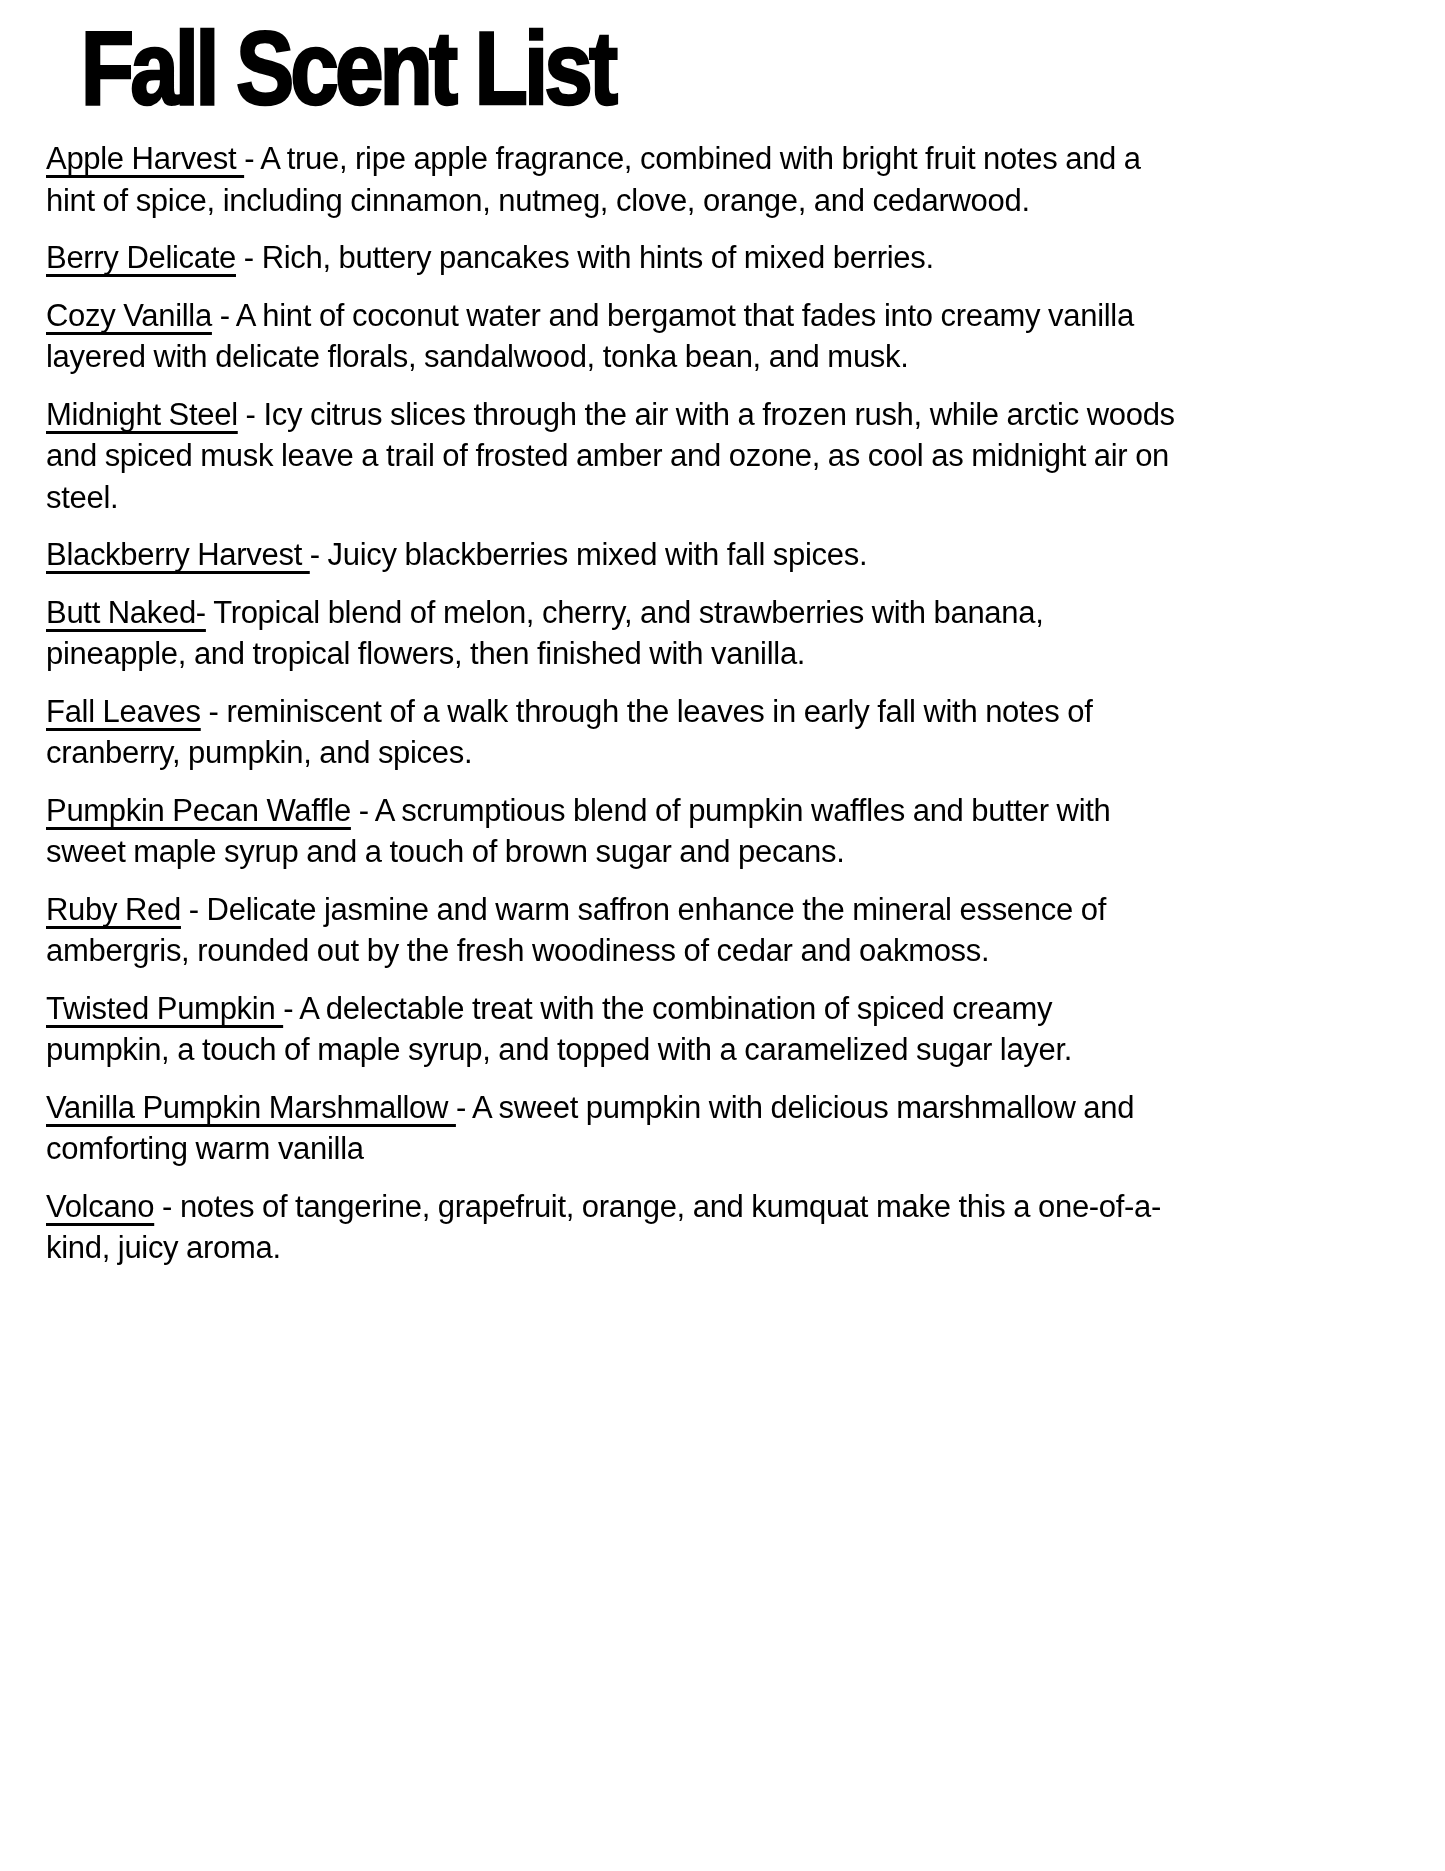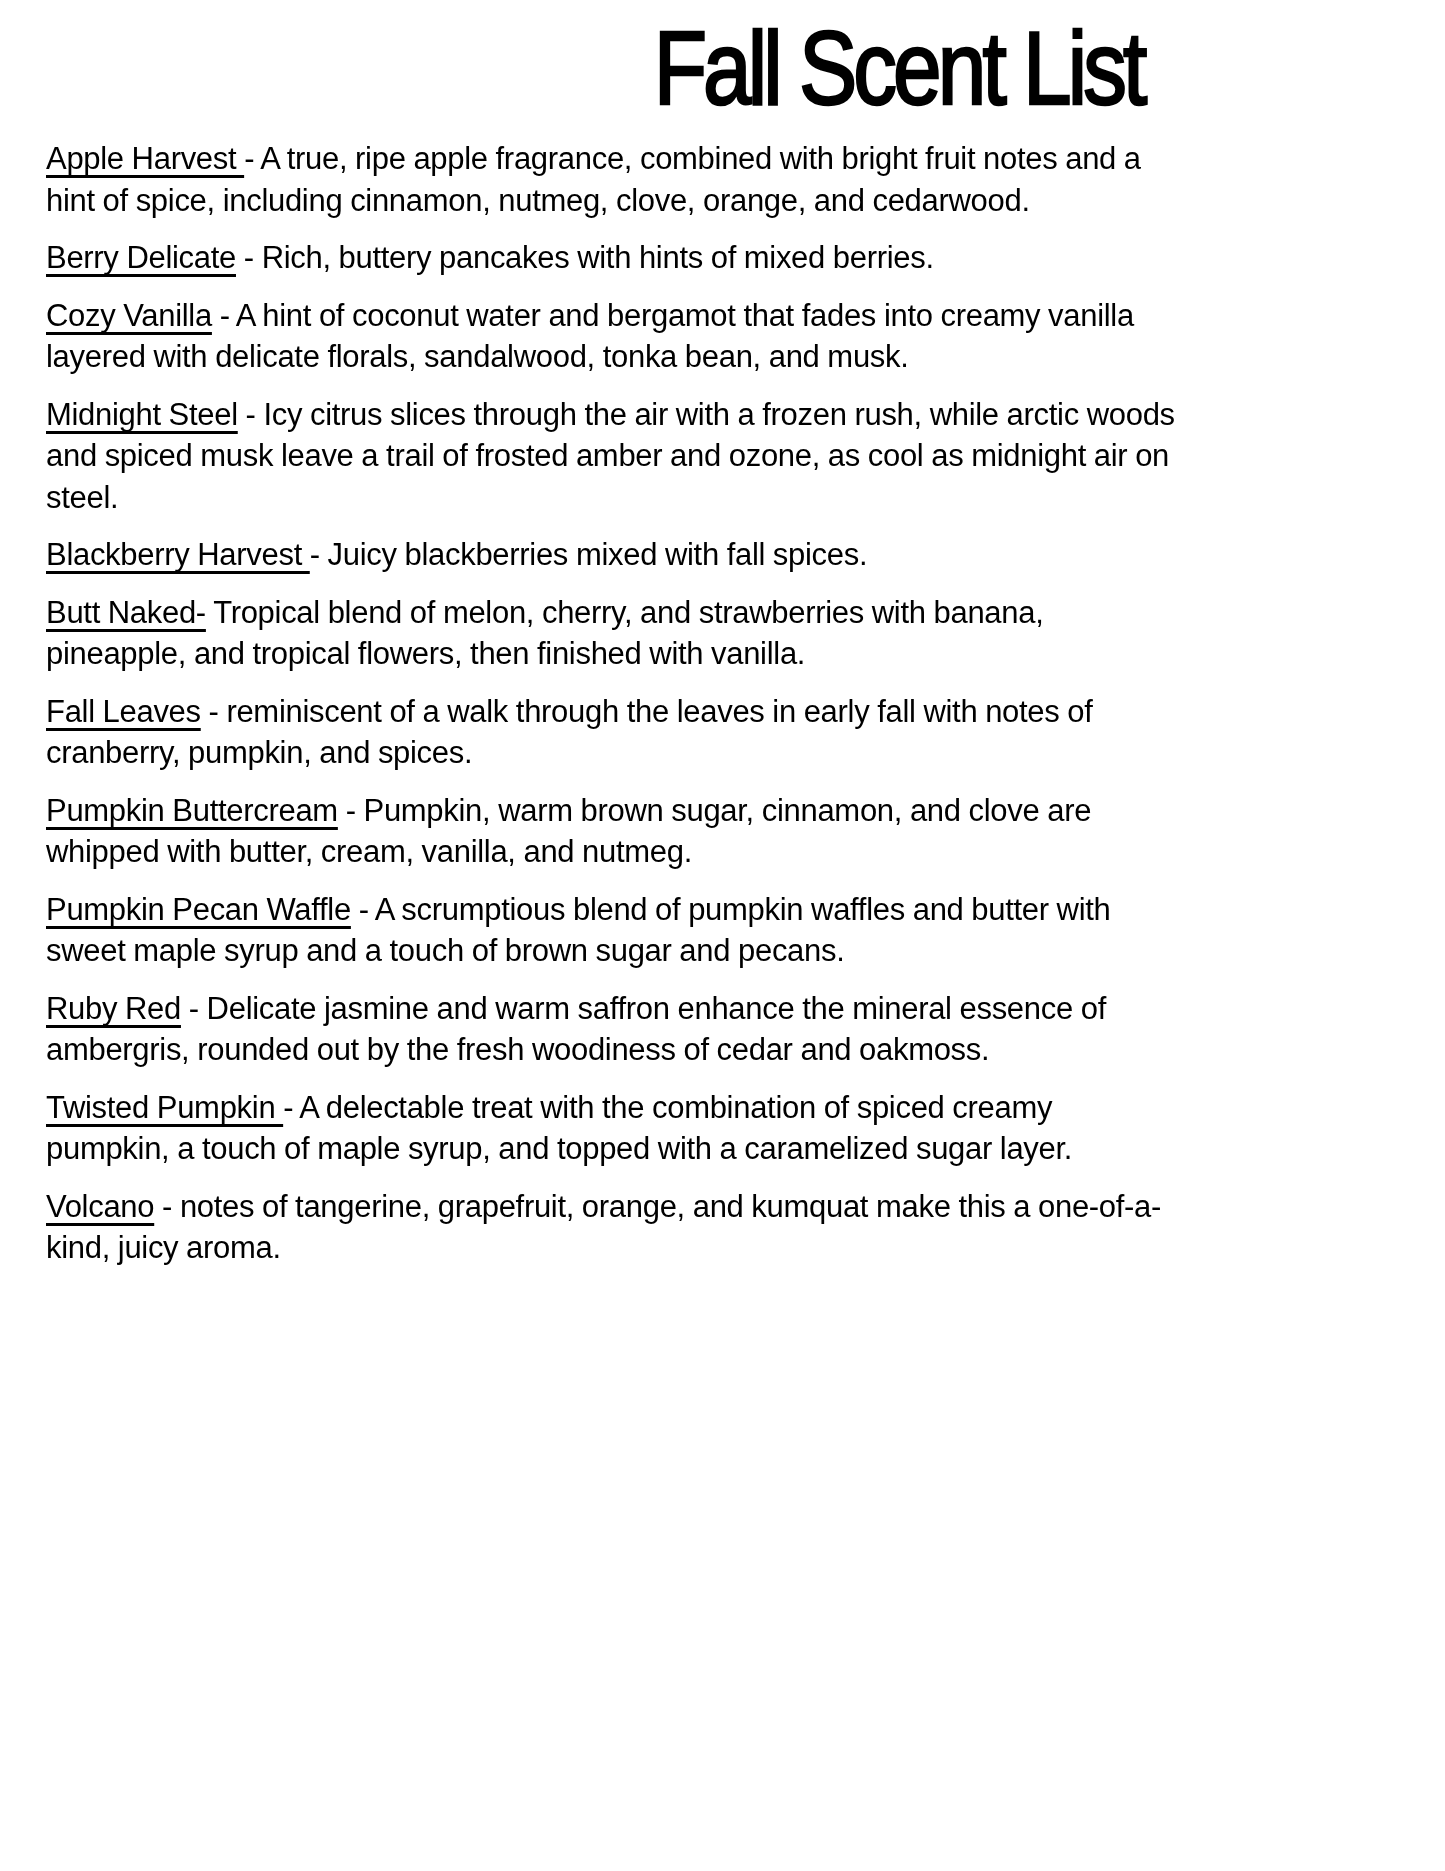--- a/index.html
+++ b/index.html
@@ -17,24 +17,24 @@
   .page {
     box-sizing: border-box;
     width: 1445px;
     min-height: 1871px;
     padding: 14px 0 0 30px;
     background: #ffffff;
   }
   .title {
     width: 1160px;
     margin: 0 0 14px 0;
-    text-align: right;
+    text-align: left;
     font-size: 104px;
     line-height: 1.04;
-    font-weight: 400;
+    font-weight: 700;
     white-space: nowrap;
   }
   .title .title-text {
     display: inline-block;
     letter-spacing: -0.045em;
     transform: scaleX(0.84);
     transform-origin: 50% 50%;
     -webkit-text-stroke: 2.6px #000000;
   }
   .scent-list {
@@ -61,19 +61,19 @@
 <div class="page">
   <h1 class="title"><span class="title-text">Fall Scent List</span></h1>
   <div class="scent-list">
       <p class="entry"><span class="scent-name">Apple Harvest </span><span>- </span><span class="scent-desc">A true, ripe apple fragrance, combined with bright fruit notes and a hint of spice, including cinnamon, nutmeg, clove, orange, and cedarwood.</span></p>
       <p class="entry"><span class="scent-name">Berry Delicate</span><span> - </span><span class="scent-desc">Rich, buttery pancakes with hints of mixed berries.</span></p>
       <p class="entry"><span class="scent-name">Cozy Vanilla</span><span> - </span><span class="scent-desc">A hint of coconut water and bergamot that fades into creamy vanilla layered with delicate florals, sandalwood, tonka bean, and musk.</span></p>
       <p class="entry"><span class="scent-name">Midnight Steel</span><span> - </span><span class="scent-desc">Icy citrus slices through the air with a frozen rush, while arctic woods and spiced musk leave a trail of frosted amber and ozone, as cool as midnight air on steel.</span></p>
       <p class="entry"><span class="scent-name">Blackberry Harvest </span><span>- </span><span class="scent-desc">Juicy blackberries mixed with fall spices.</span></p>
       <p class="entry"><span class="scent-name">Butt Naked-</span><span> </span><span class="scent-desc">Tropical blend of melon, cherry, and strawberries with banana, pineapple, and tropical flowers, then finished with vanilla.</span></p>
       <p class="entry"><span class="scent-name">Fall Leaves</span><span> - </span><span class="scent-desc">reminiscent of a walk through the leaves in early fall with notes of cranberry, pumpkin, and spices.</span></p>
-      <p class="entry"><span class="scent-name">Pumpkin Buttercream</span><span> - </span><span class="scent-desc">Pumpkin, warm brown sugar, cinnamon, and clove are whipped with butter, cream, vanilla, and nutmeg.</span></p>
       <p class="entry"><span class="scent-name">Pumpkin Pecan Waffle</span><span> - </span><span class="scent-desc">A scrumptious blend of pumpkin waffles and butter with sweet maple syrup and a touch of brown sugar and pecans.</span></p>
       <p class="entry"><span class="scent-name">Ruby Red</span><span> - </span><span class="scent-desc">Delicate jasmine and warm saffron enhance the mineral essence of ambergris, rounded out by the fresh woodiness of cedar and oakmoss.</span></p>
       <p class="entry"><span class="scent-name">Twisted Pumpkin </span><span>- </span><span class="scent-desc">A delectable treat with the combination of spiced creamy pumpkin, a touch of maple syrup, and topped with a caramelized sugar layer.</span></p>
+      <p class="entry"><span class="scent-name">Vanilla Pumpkin Marshmallow </span><span>- </span><span class="scent-desc">A sweet pumpkin with delicious marshmallow and comforting warm vanilla</span></p>
       <p class="entry"><span class="scent-name">Volcano</span><span> - </span><span class="scent-desc">notes of tangerine, grapefruit, orange, and kumquat make this a one-of-a-kind, juicy aroma.</span></p>
     </div>
 </div>
 
 </body></html>

